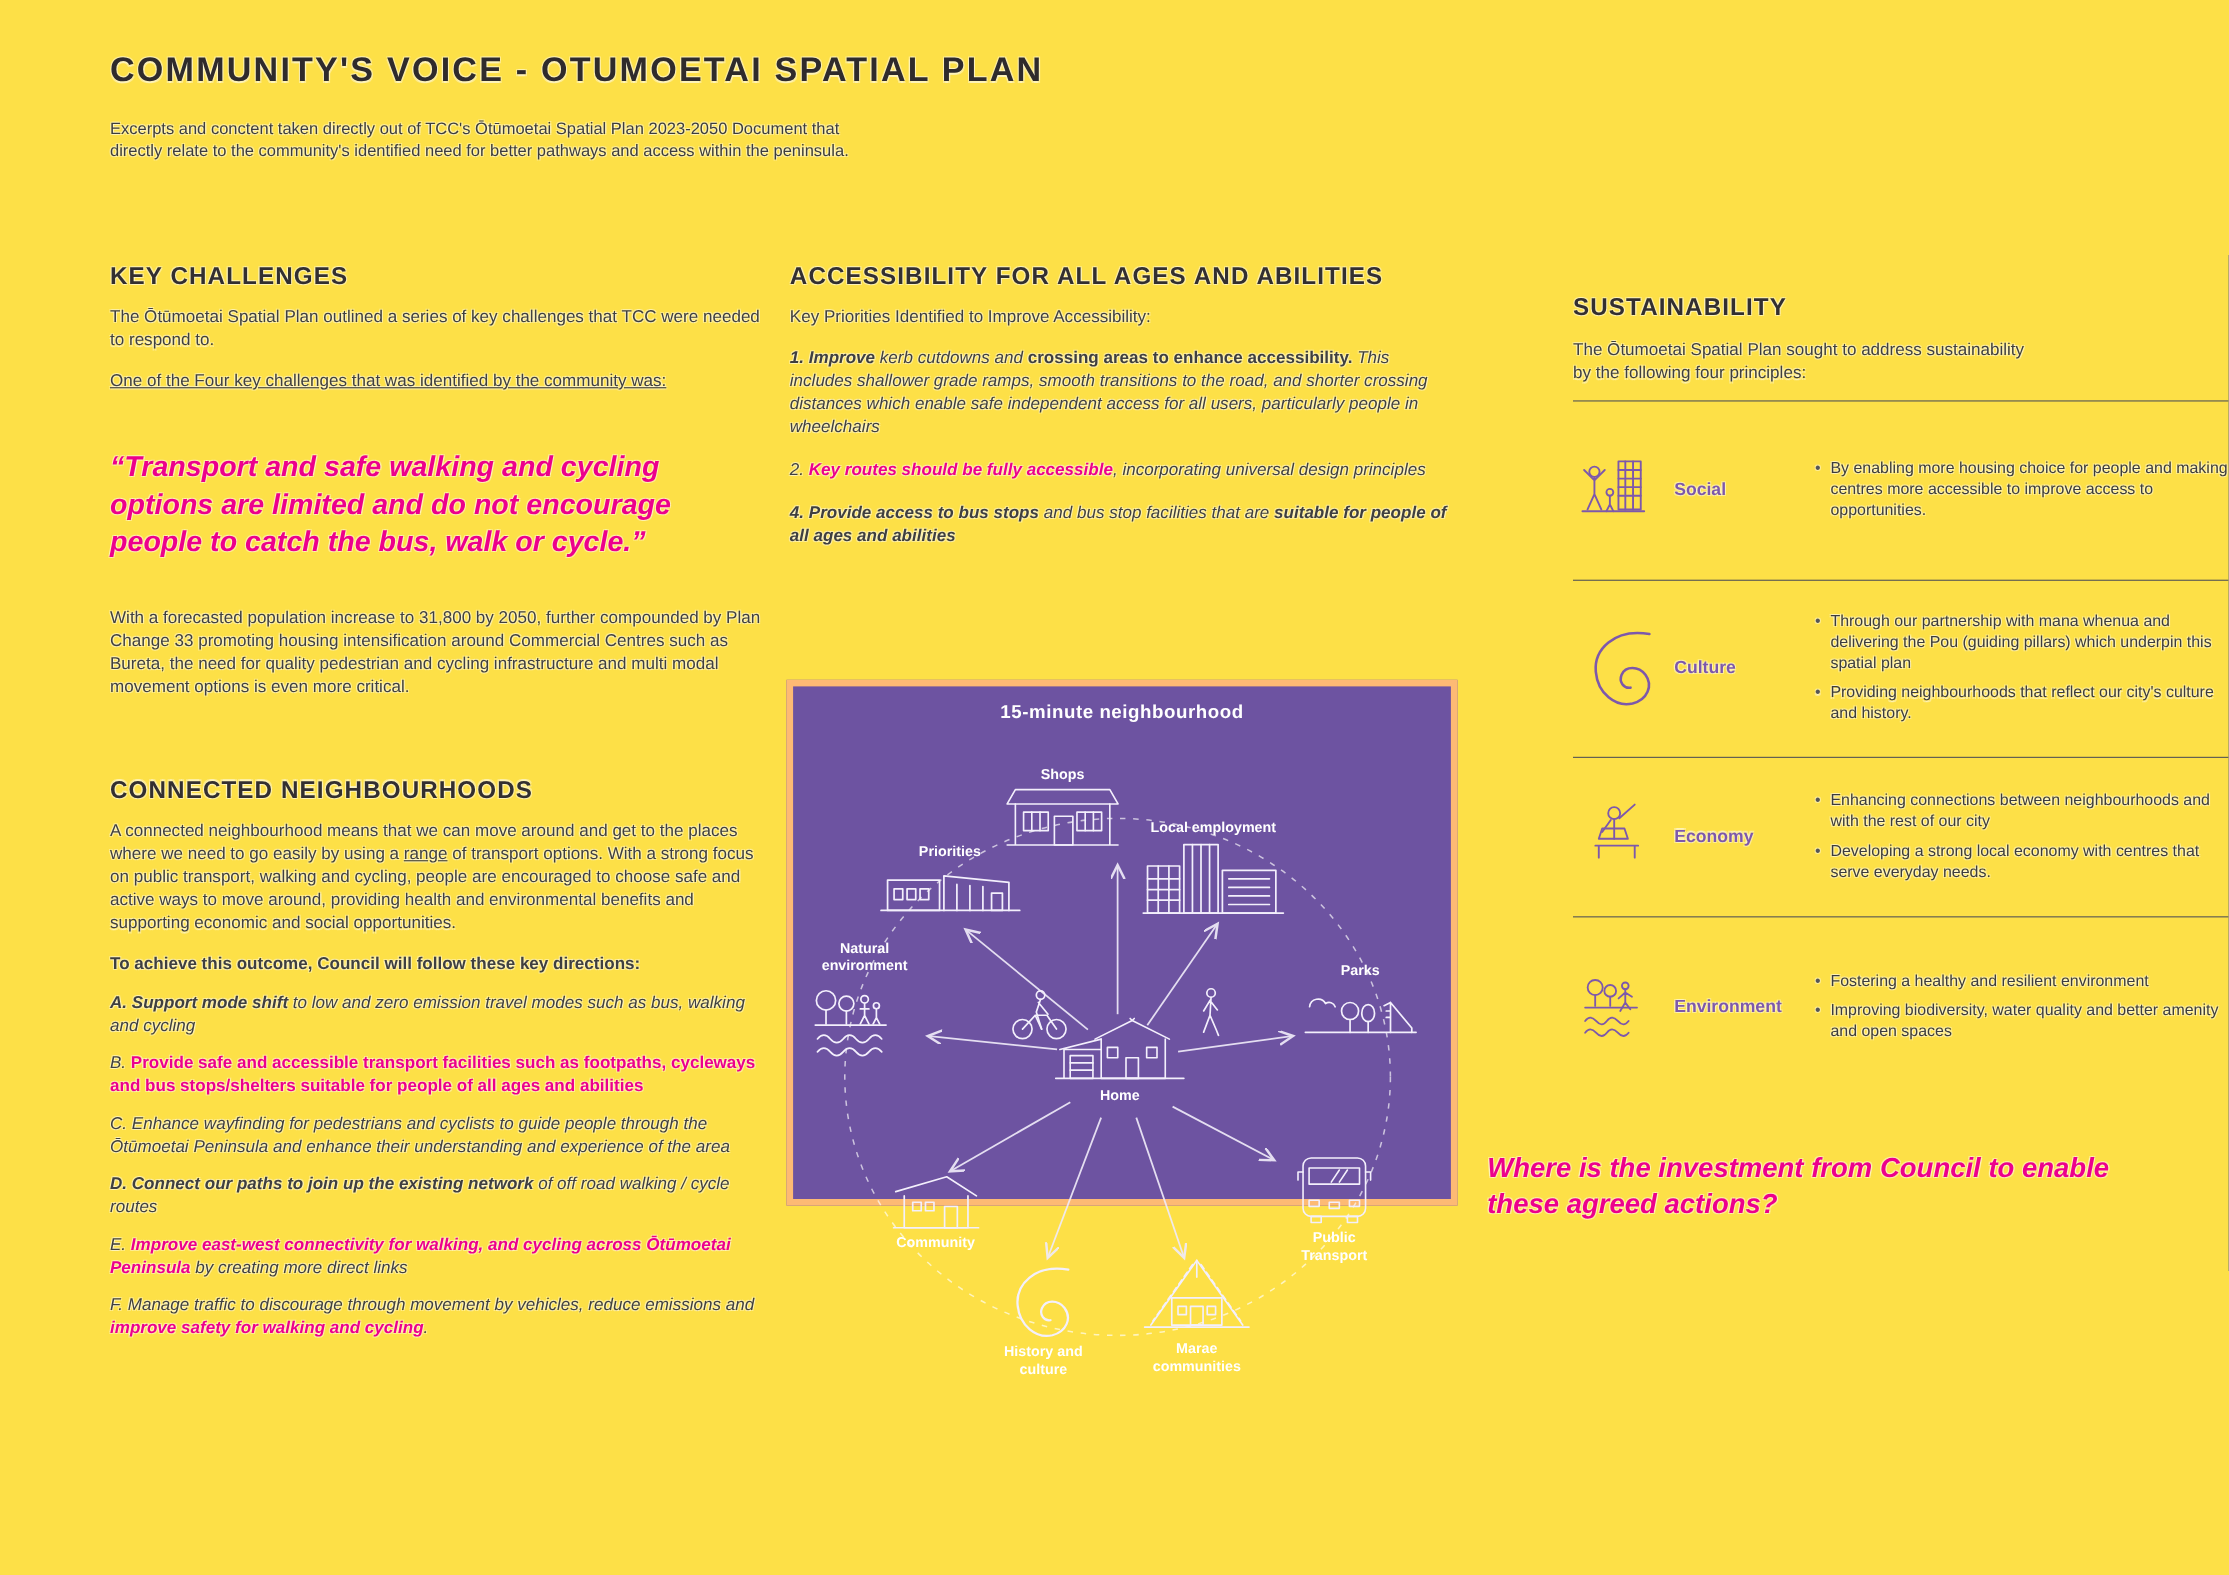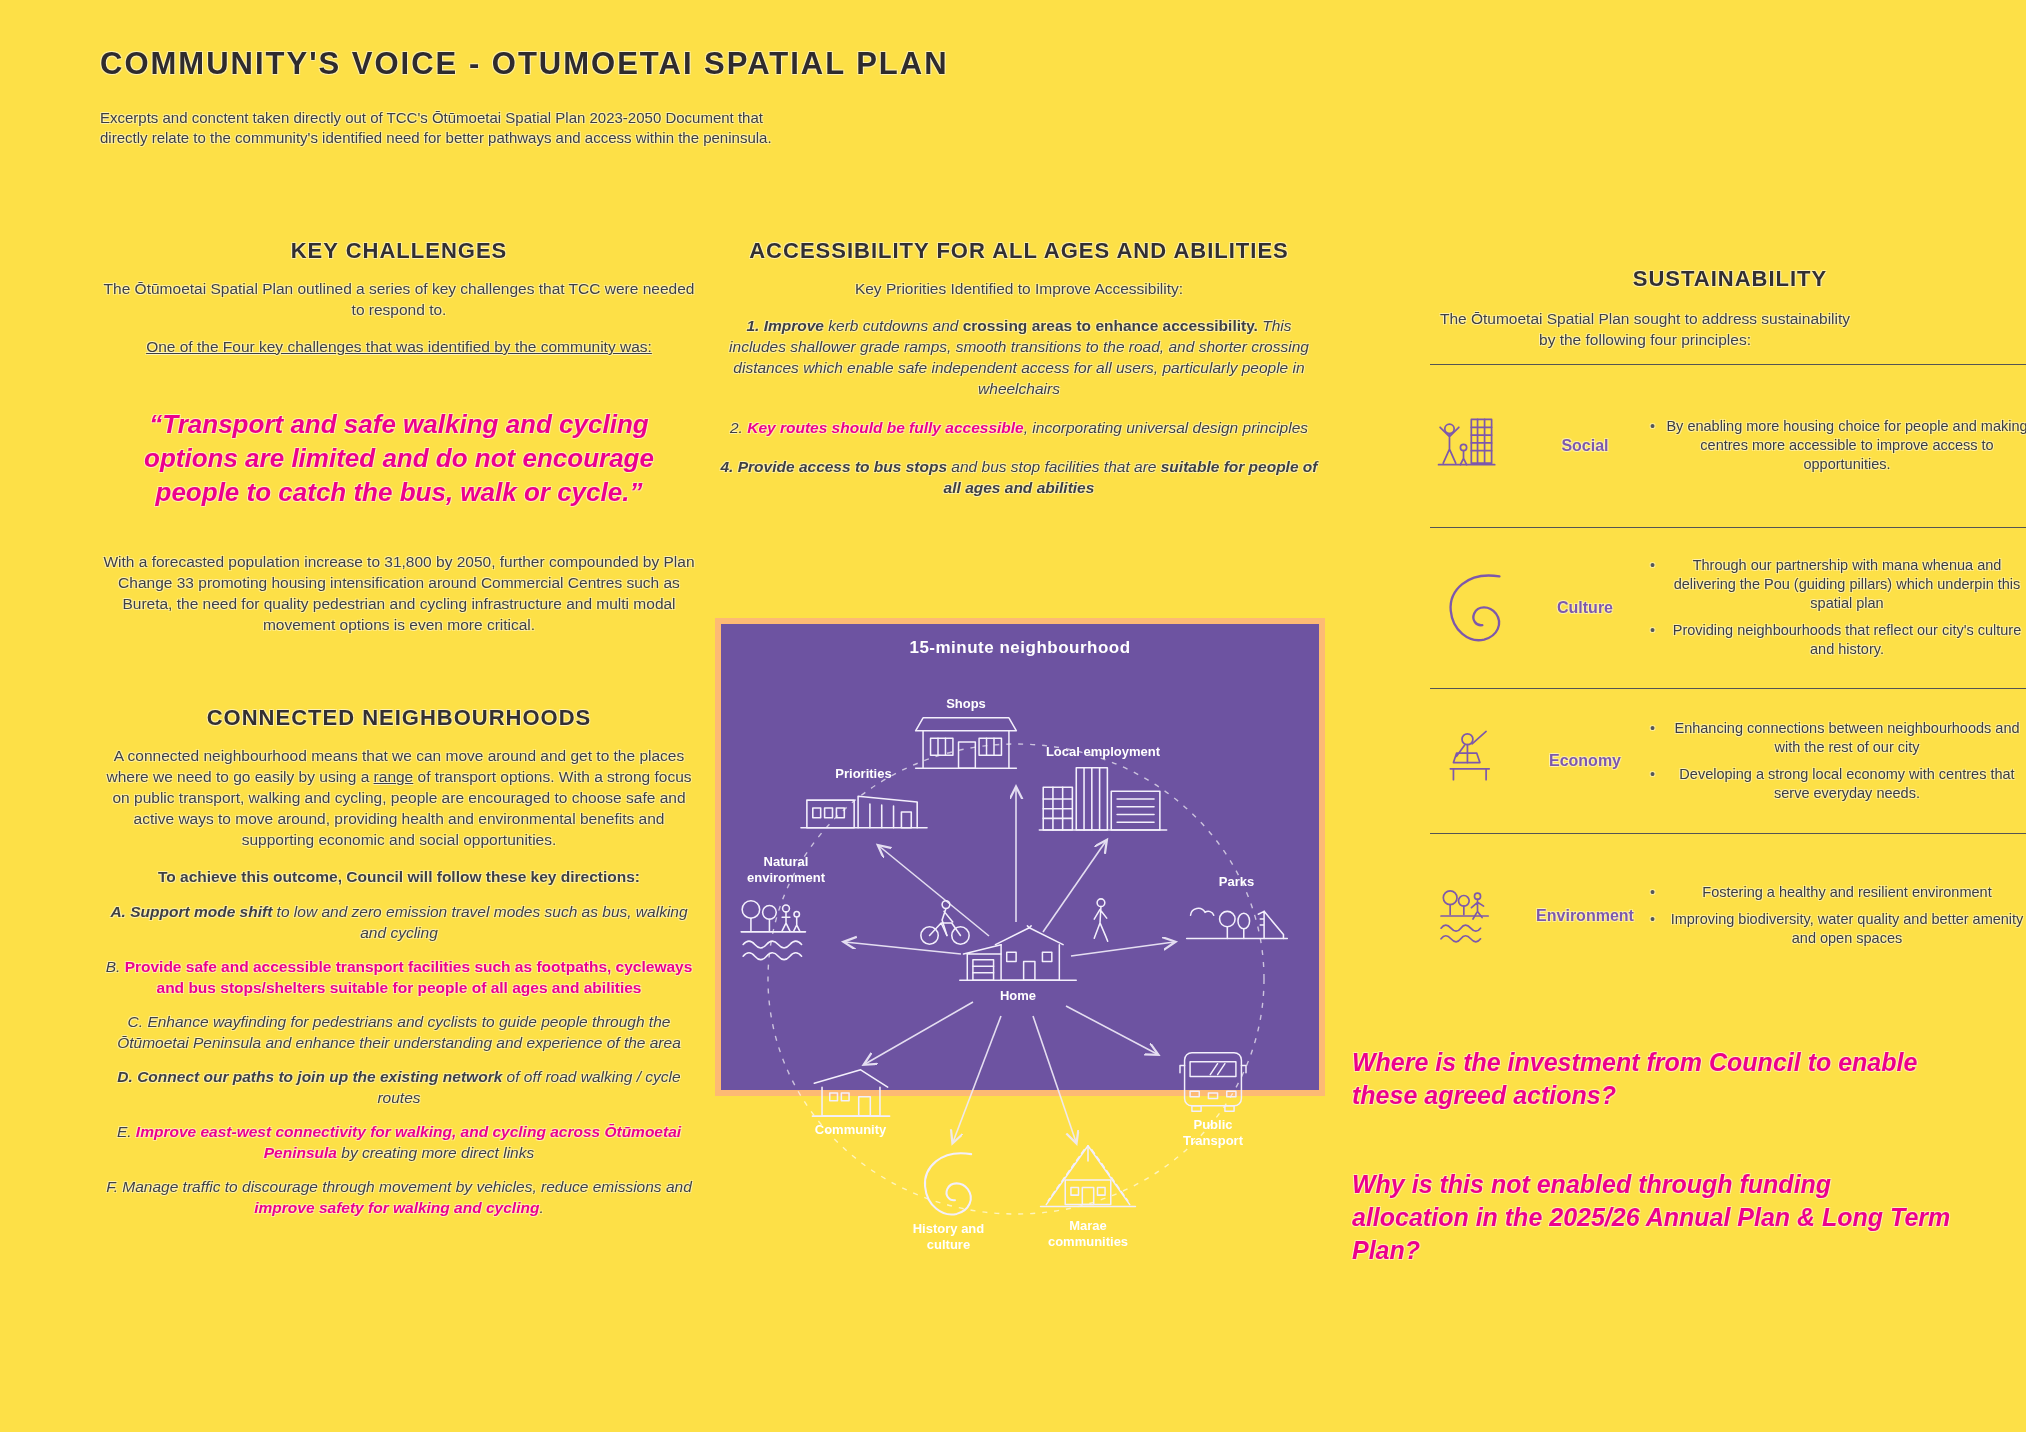--- a/index.html
+++ b/index.html
@@ -4,21 +4,21 @@
 <style>
   html,body{margin:0;padding:0;background:#818181;}
   .canvas{position:relative;width:2026px;height:1432px;background:#fde047;
           font-family:"Liberation Sans", sans-serif;color:#3f3f3f;overflow:hidden;}
   .halo{text-shadow:-1px -1px 0 rgba(255,255,255,.38),1px -1px 0 rgba(255,255,255,.38),
         -1px 1px 0 rgba(255,255,255,.38),1px 1px 0 rgba(255,255,255,.38);}
   .page-title{position:absolute;left:100px;top:46px;font-size:31px;font-weight:bold;
         letter-spacing:2px;color:#2f2b2c;}
   .page-subtitle{position:absolute;left:100px;top:108px;width:880px;font-size:15px;
         line-height:20px;color:#3c3c3c;white-space:pre-line;}
-  .col{position:absolute;top:238px;text-align:center;}
+  .col{position:absolute;top:238px;}
   .col-left{left:100px;width:598px;}
   .col-mid{left:718px;width:602px;}
   .col-right{left:1430px;width:600px;margin-top:28px;}
   h2{margin:0 0 14px 0;font-size:22px;letter-spacing:1px;color:#332f30;font-weight:bold;}
   .body-p{margin:0 0 16px 0;font-size:15.5px;line-height:21px;}
   .underline-p{text-decoration:underline;margin-bottom:50px;}
   .pink-quote{margin:0 0 42px 0;font-size:26px;line-height:34px;font-weight:bold;
         font-style:italic;color:#ec008c;}
   .gap-top{margin-top:70px;}
   .lead-p{font-weight:bold;margin:0 0 14px 0;font-size:15.5px;line-height:21px;}
@@ -344,15 +344,14 @@
       <div class="p-bullets">
           <ul>
             <li>Fostering a healthy and resilient environment</li>
             <li>Improving biodiversity, water quality and better amenity and open spaces</li>
           </ul>
         </div>
     </div>
   </div>
 
   <div class="question q1 halo">Where is the investment from Council to enable these agreed actions?</div>
-  <div class="question q2 halo">Why is this not enabled through funding allocation in the 2025/26 Annual Plan &amp; Long Term Plan?</div>
 
 </div>
 
 </body></html>

